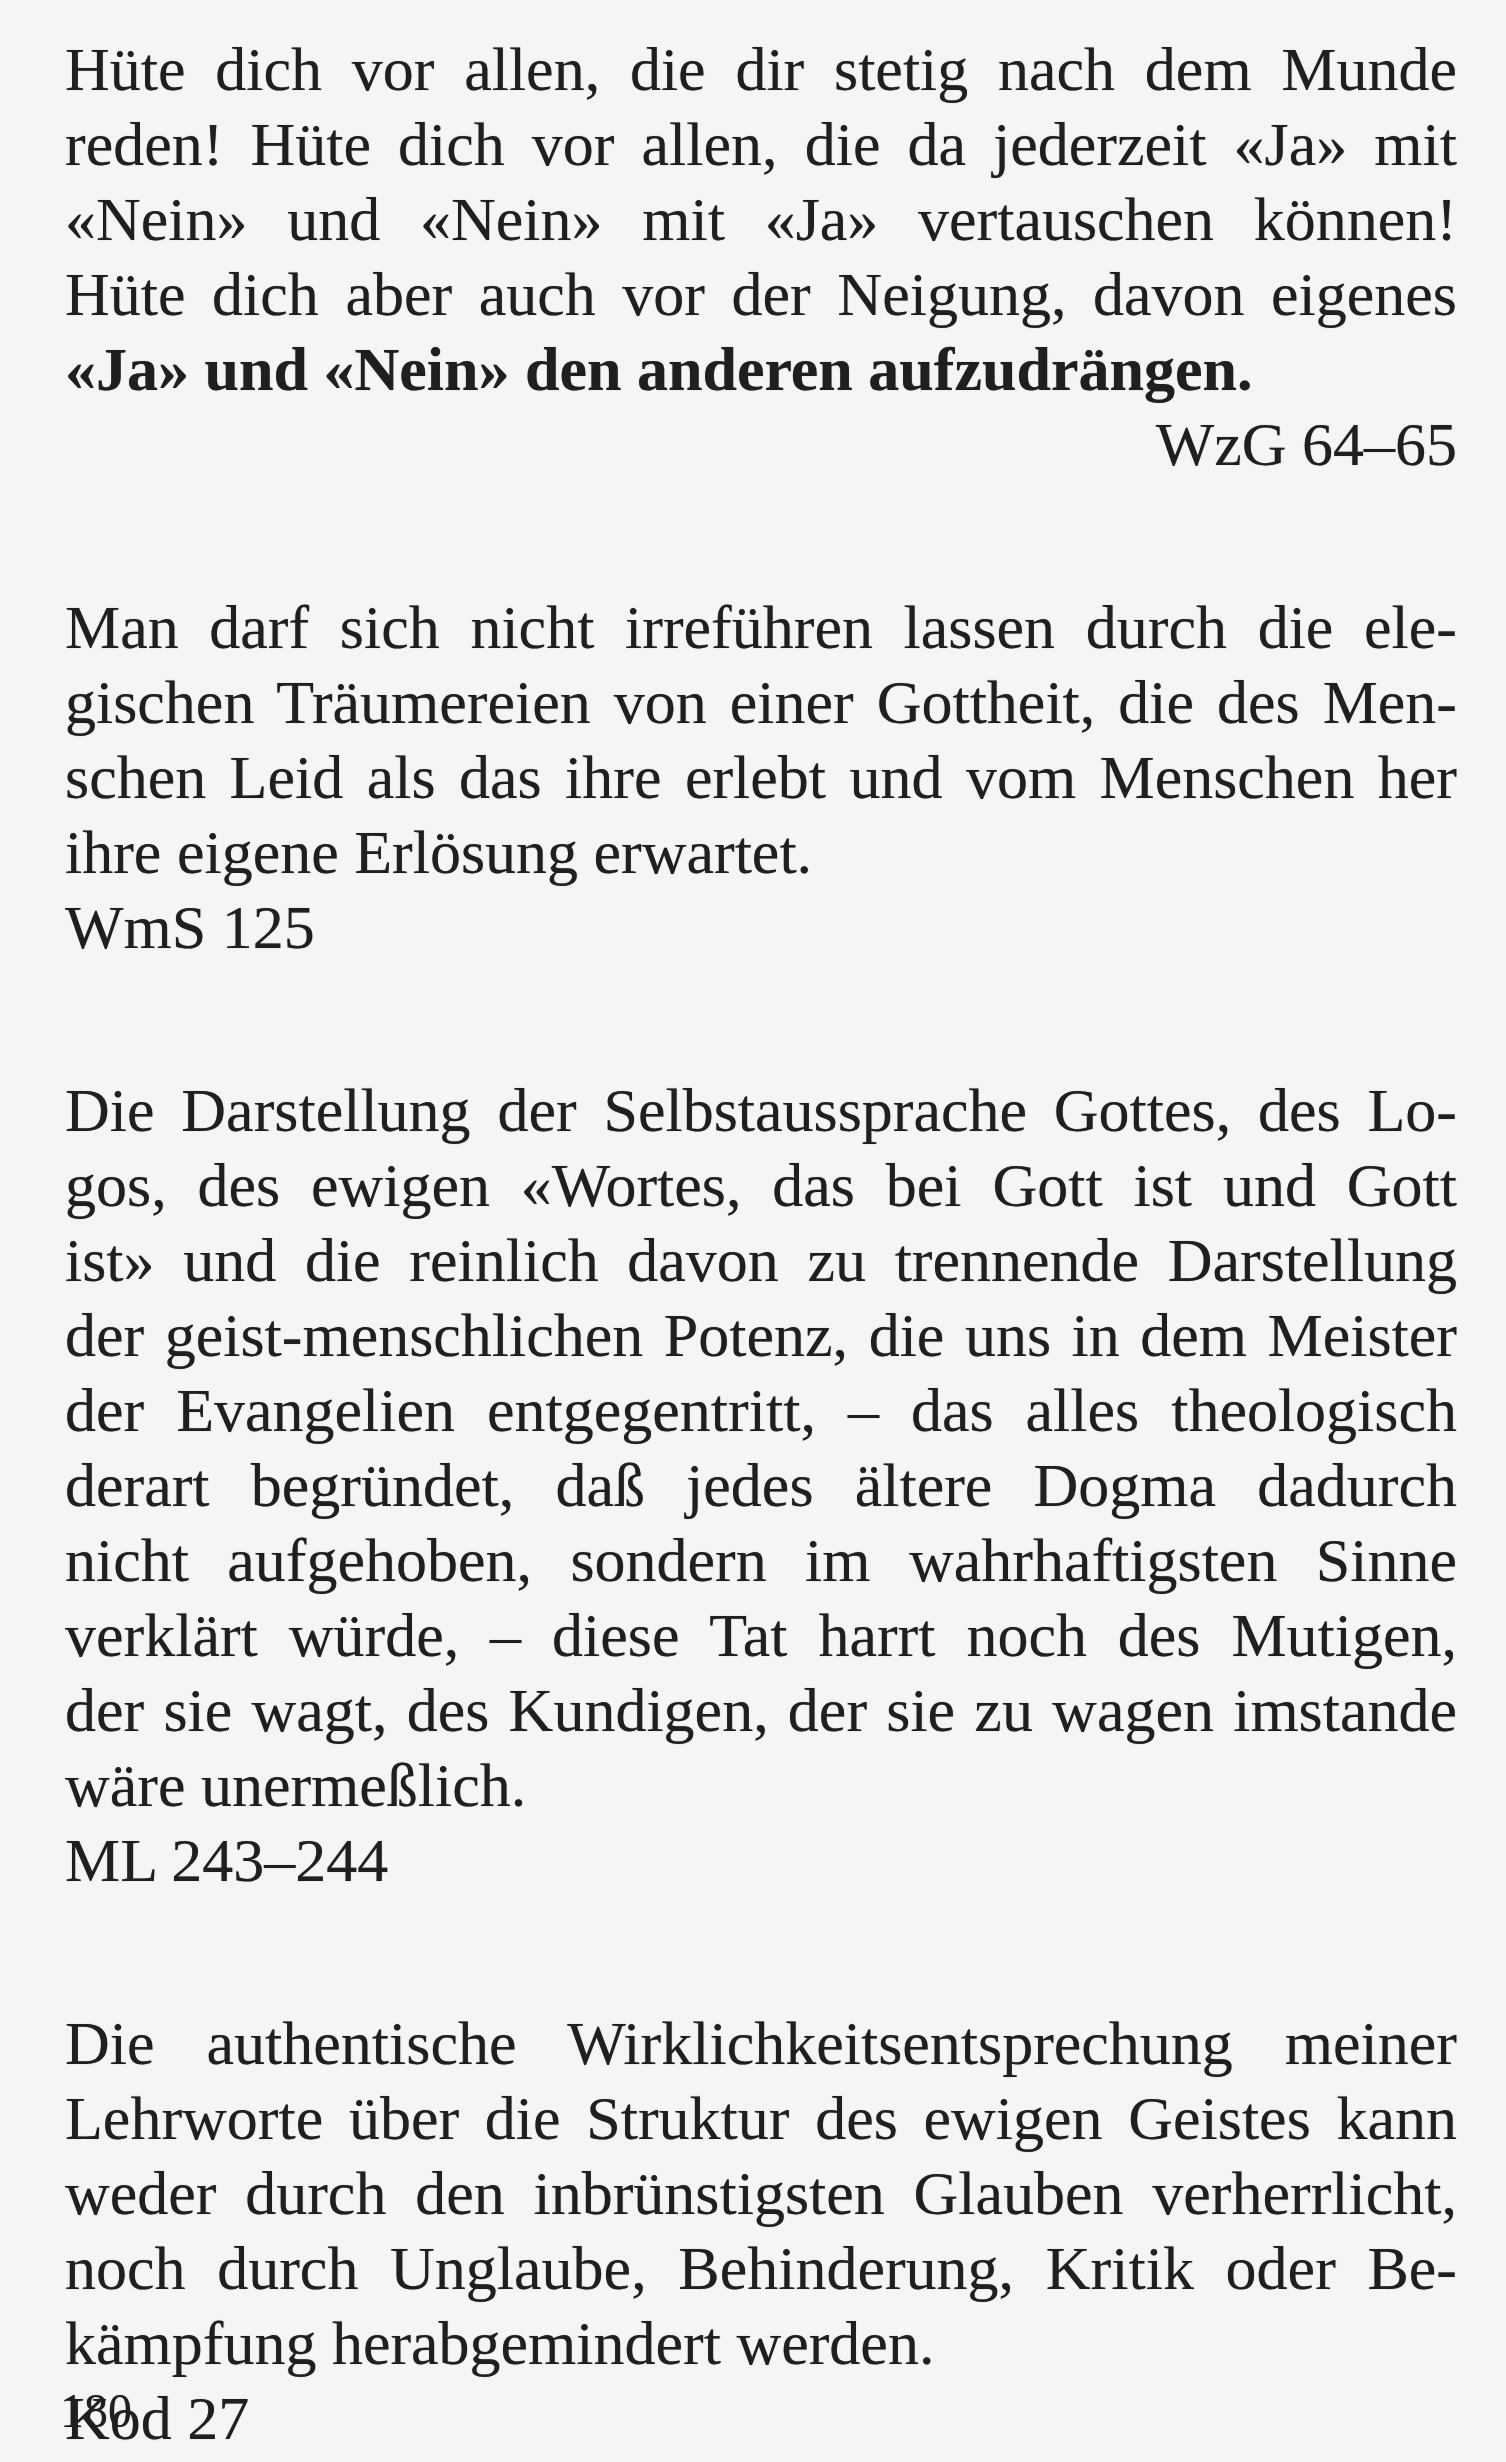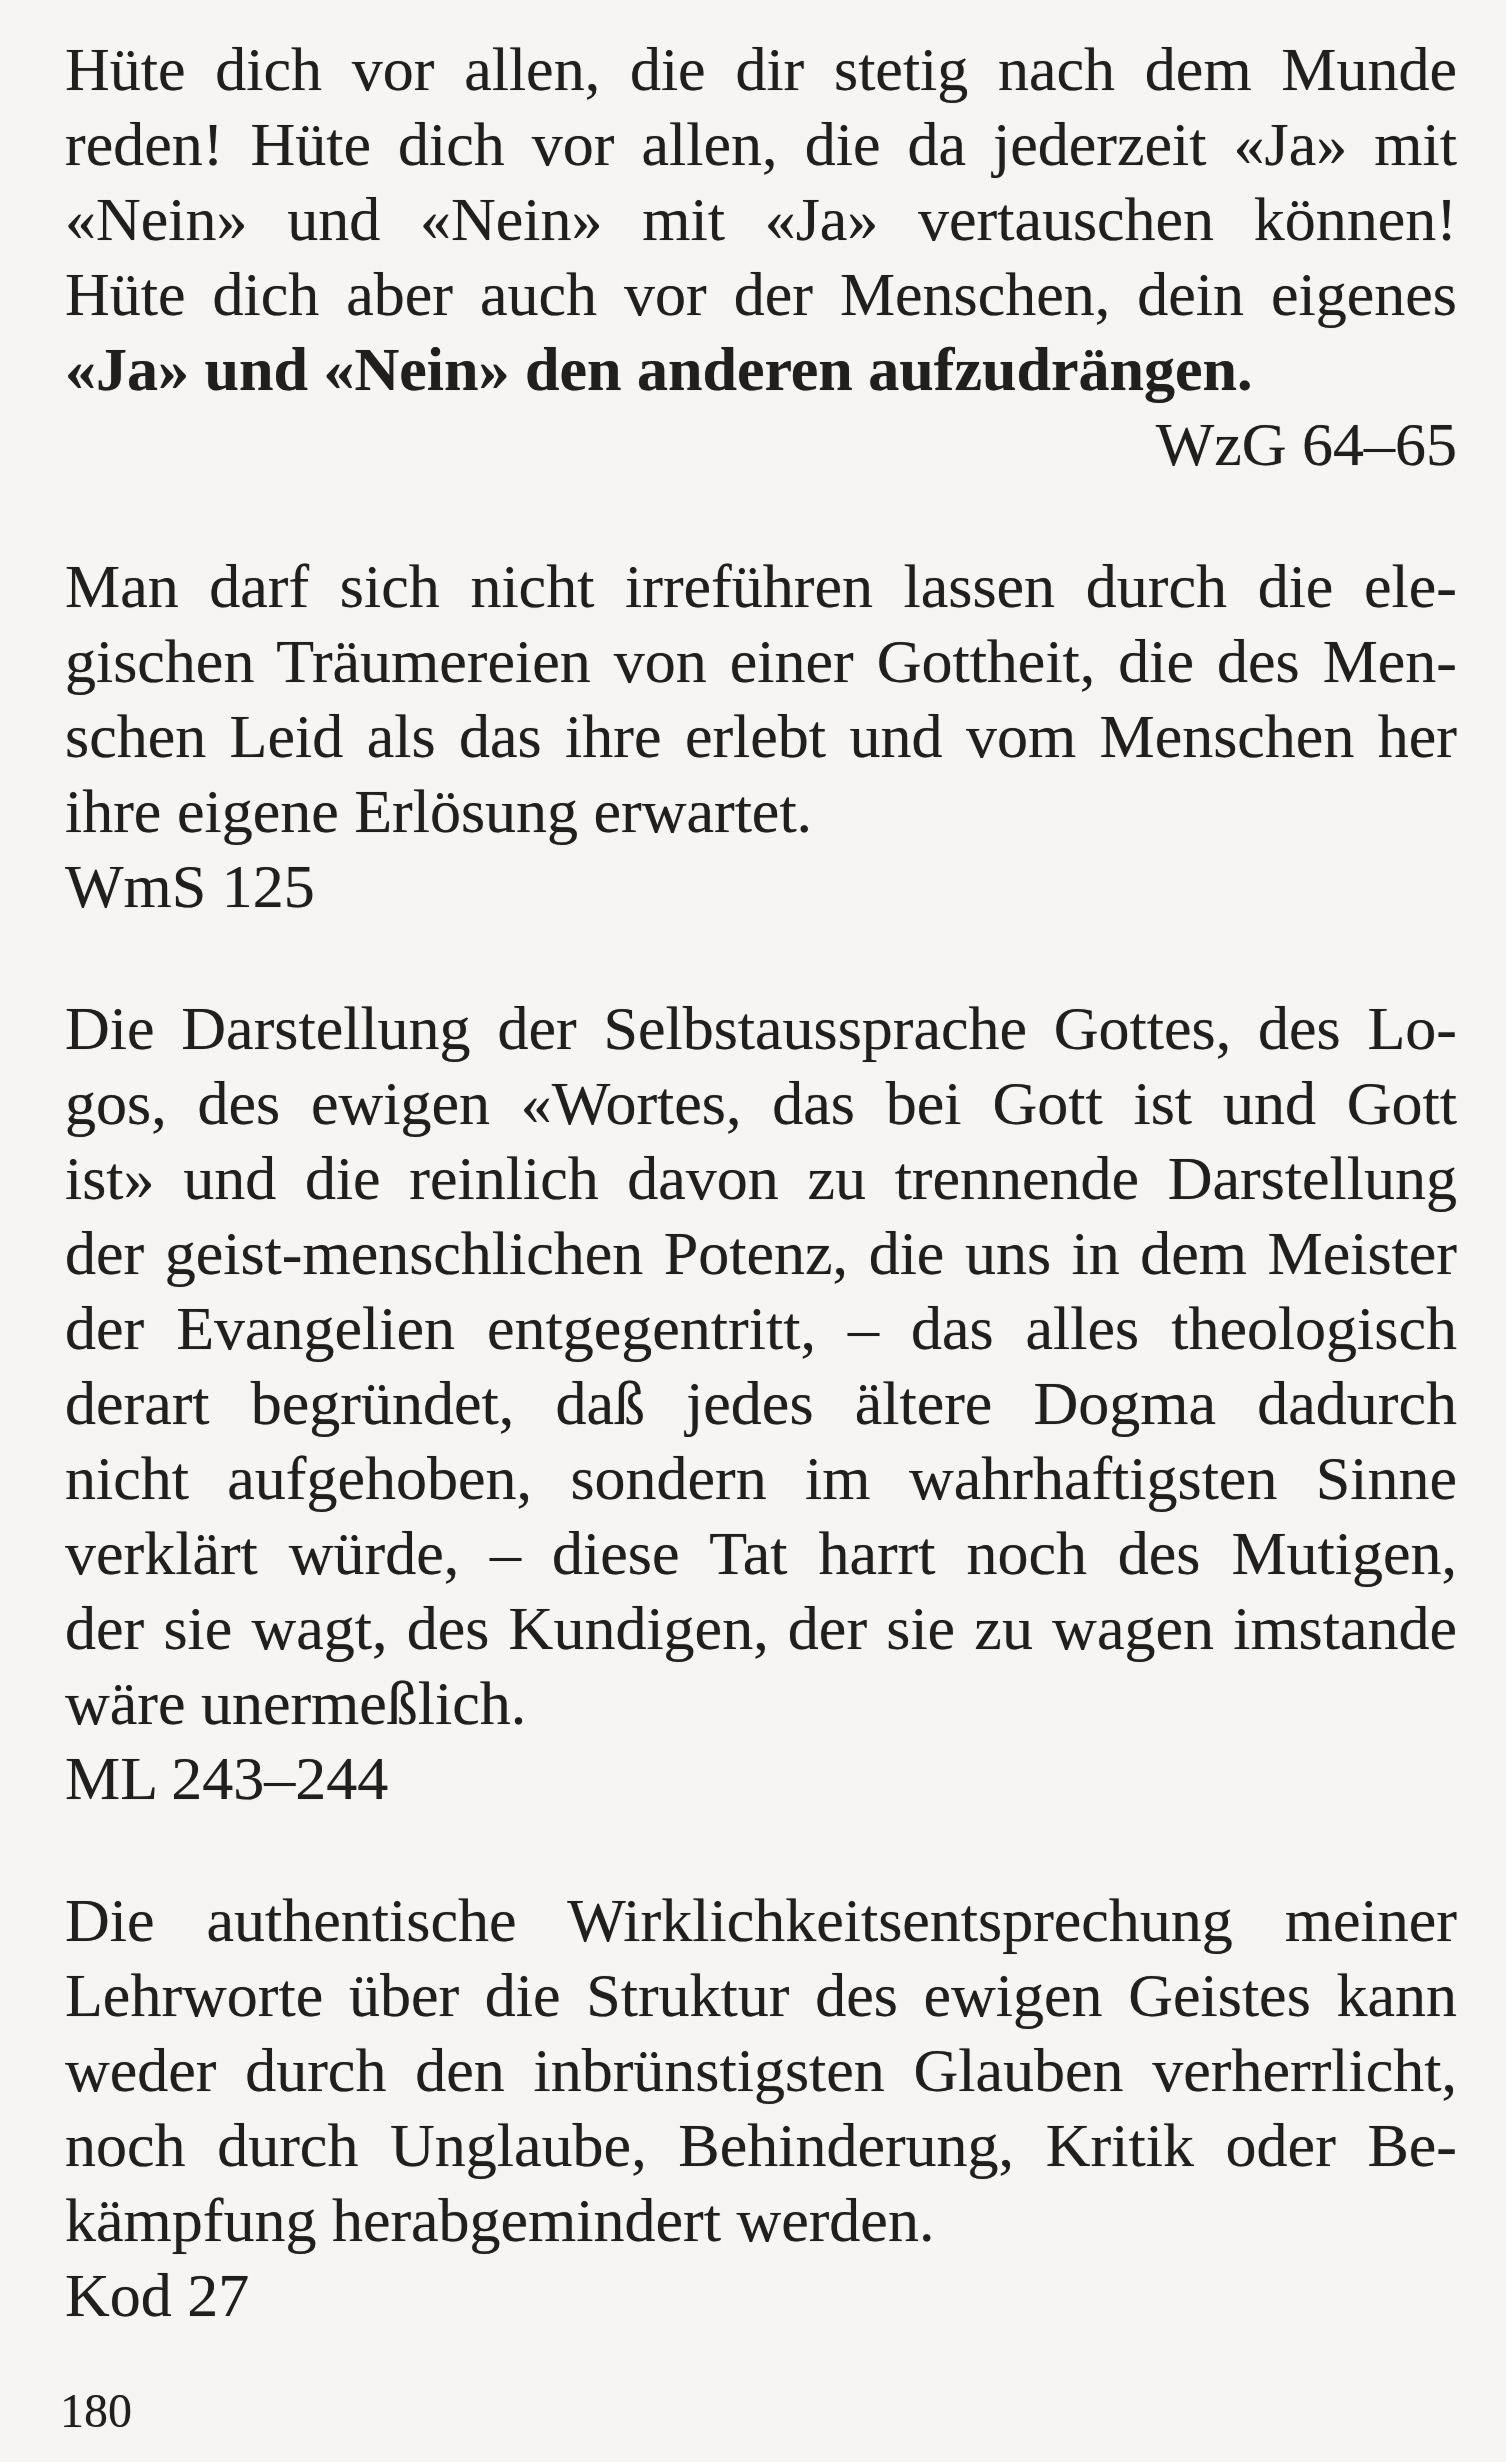--- a/index.html
+++ b/index.html
@@ -19,21 +19,21 @@
     position: absolute;
     left: 65px;
     top: 32px;
     width: 1392px;
     font-size: 62px;
     line-height: 75px;
     
     text-shadow: 0 0 0.8px rgba(32,31,30,0.55);
   }
   .para { margin: 0; }
-  .para + .para { margin-top: 67px; font-family: Liberation Serif, serif; }
+  .para + .para { margin-top: 108px; font-family: Liberation Serif, serif; }
   .line { width: 100%; }
   .line.full {
     text-align: justify;
     text-align-last: justify;
     white-space: nowrap;
   }
   .line.last-flex {
     display: flex;
     justify-content: space-between;
     align-items: baseline;
@@ -52,21 +52,21 @@
   }
 </style>
 </head>
 <body style="background: rgb(246, 245, 244); color: rgb(32, 31, 30);">
 
 <div class="text-block" id="text-block">
     <section class="para">
       <div class="line full">Hüte dich vor allen, die dir stetig nach dem Munde</div>
       <div class="line full">reden! Hüte dich vor allen, die da jederzeit «Ja» mit</div>
       <div class="line full">«Nein» und «Nein» mit «Ja» vertauschen können!</div>
-      <div class="line full">Hüte dich aber auch vor der Menschen, dein eigenes</div>
+      <div class="line full">Hüte dich aber auch vor der Neigung, davon eigenes</div>
       <div class="line last-plain">«Ja» und «Nein» den anderen aufzudrängen.</div>
       <div class="line cite-own"><span class="citation">WzG 64–65</span></div>
     </section>
     <section class="para">
       <div class="line full">Man darf sich nicht irreführen lassen durch die ele-</div>
       <div class="line full">gischen Träumereien von einer Gottheit, die des Men-</div>
       <div class="line full">schen Leid als das ihre erlebt und vom Menschen her</div>
       <div class="line last-flex">
         <span>ihre eigene Erlösung erwartet.</span>
         <span class="citation">WmS 125</span>

